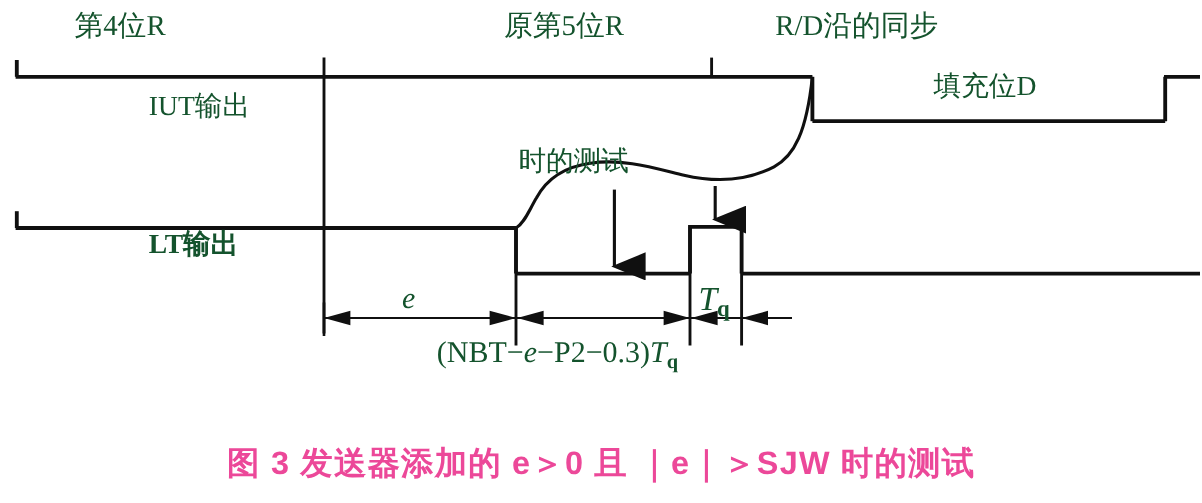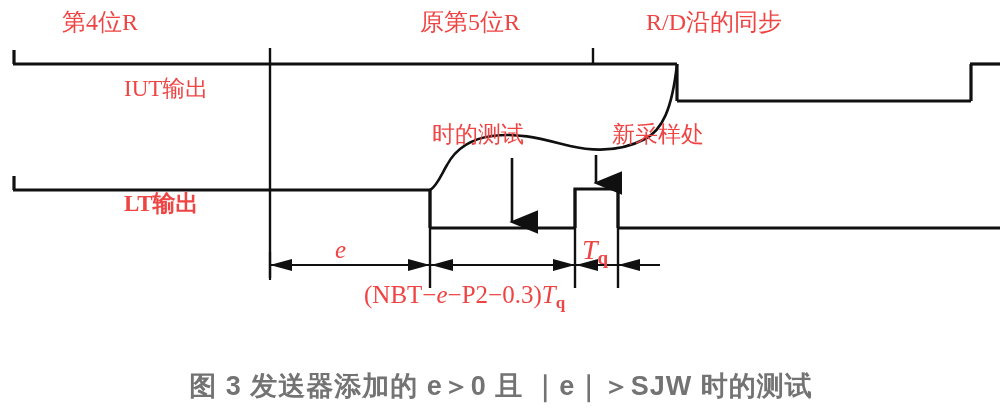--- a/index.html
+++ b/index.html
@@ -24,21 +24,21 @@
     position: absolute;
     left: 0;
     top: 0;
     width: 1002px;
     height: 419px;
   }
   .lbl {
     position: absolute;
     white-space: nowrap;
     line-height: 1;
-    color: #ef4444;
+    color: #14532d;
     font-family: "Liberation Serif", "DejaVu Serif", serif;
   }
   .cjk-head {
     font-size: 24px;
     letter-spacing: 0px;
   }
   .cjk-sig {
     font-size: 23px;
   }
   .cjk-note {
@@ -68,21 +68,21 @@
   .caption {
     position: absolute;
     left: 0;
     top: 368px;
     width: 1002px;
     text-align: center;
     font-size: 27px;
     font-weight: bold;
     font-family: "Liberation Sans", "DejaVu Sans", sans-serif;
     letter-spacing: 1px;
-    color: #737373;
+    color: #ec4899;
   }
 </style>
 </head>
 <body>
 
 <div id="figure-root">
 
   <svg class="diagram" viewBox="0 0 1002 419">
     <defs>
       <marker id="arrowDown" markerWidth="9" markerHeight="11" refX="4.5" refY="10" orient="auto">
@@ -152,22 +152,22 @@
     </g>
   </svg>
 
   <div class="lbl cjk-head" style="left:62px; top:10px;">第4位R</div>
   <div class="lbl cjk-head" style="left:404px; top:10px;margin-left:16px;">原第5位R</div>
   <div class="lbl cjk-sig" style="left:124px; top:77px;">IUT输出</div>
 
   <div class="lbl cjk-head" style="left:646px; top:10px;">R/D沿的同步</div>
   <div class="lbl cjk-sig" style="left:124px; top:192px;font-weight:bold;">LT输出</div>
 
+  <div class="lbl cjk-note" style="left:778px; top:60px;">填充位D</div>
   <div class="lbl cjk-note" style="left:432px; top:123px;">时的测试</div>
-  <div class="lbl cjk-note" style="left:612px; top:123px;">新采样处</div>
 
   <div class="lbl e-dim" style="left:335px; top:237px;">e</div>
 
   <div class="lbl tq-inline" style="left:582px; top:216px;">
     <span class="italic-var">T</span><span class="sub">q</span>
   </div>
 
   <div class="lbl formula" style="left:364px; top:282px;">
     <span>(</span><span>NBT</span><span>−</span><span class="italic-var">e</span><span>−</span><span>P2</span><span>−</span><span>0.3</span><span>)</span><span class="italic-var">T</span><span class="sub">q</span>
   </div>

